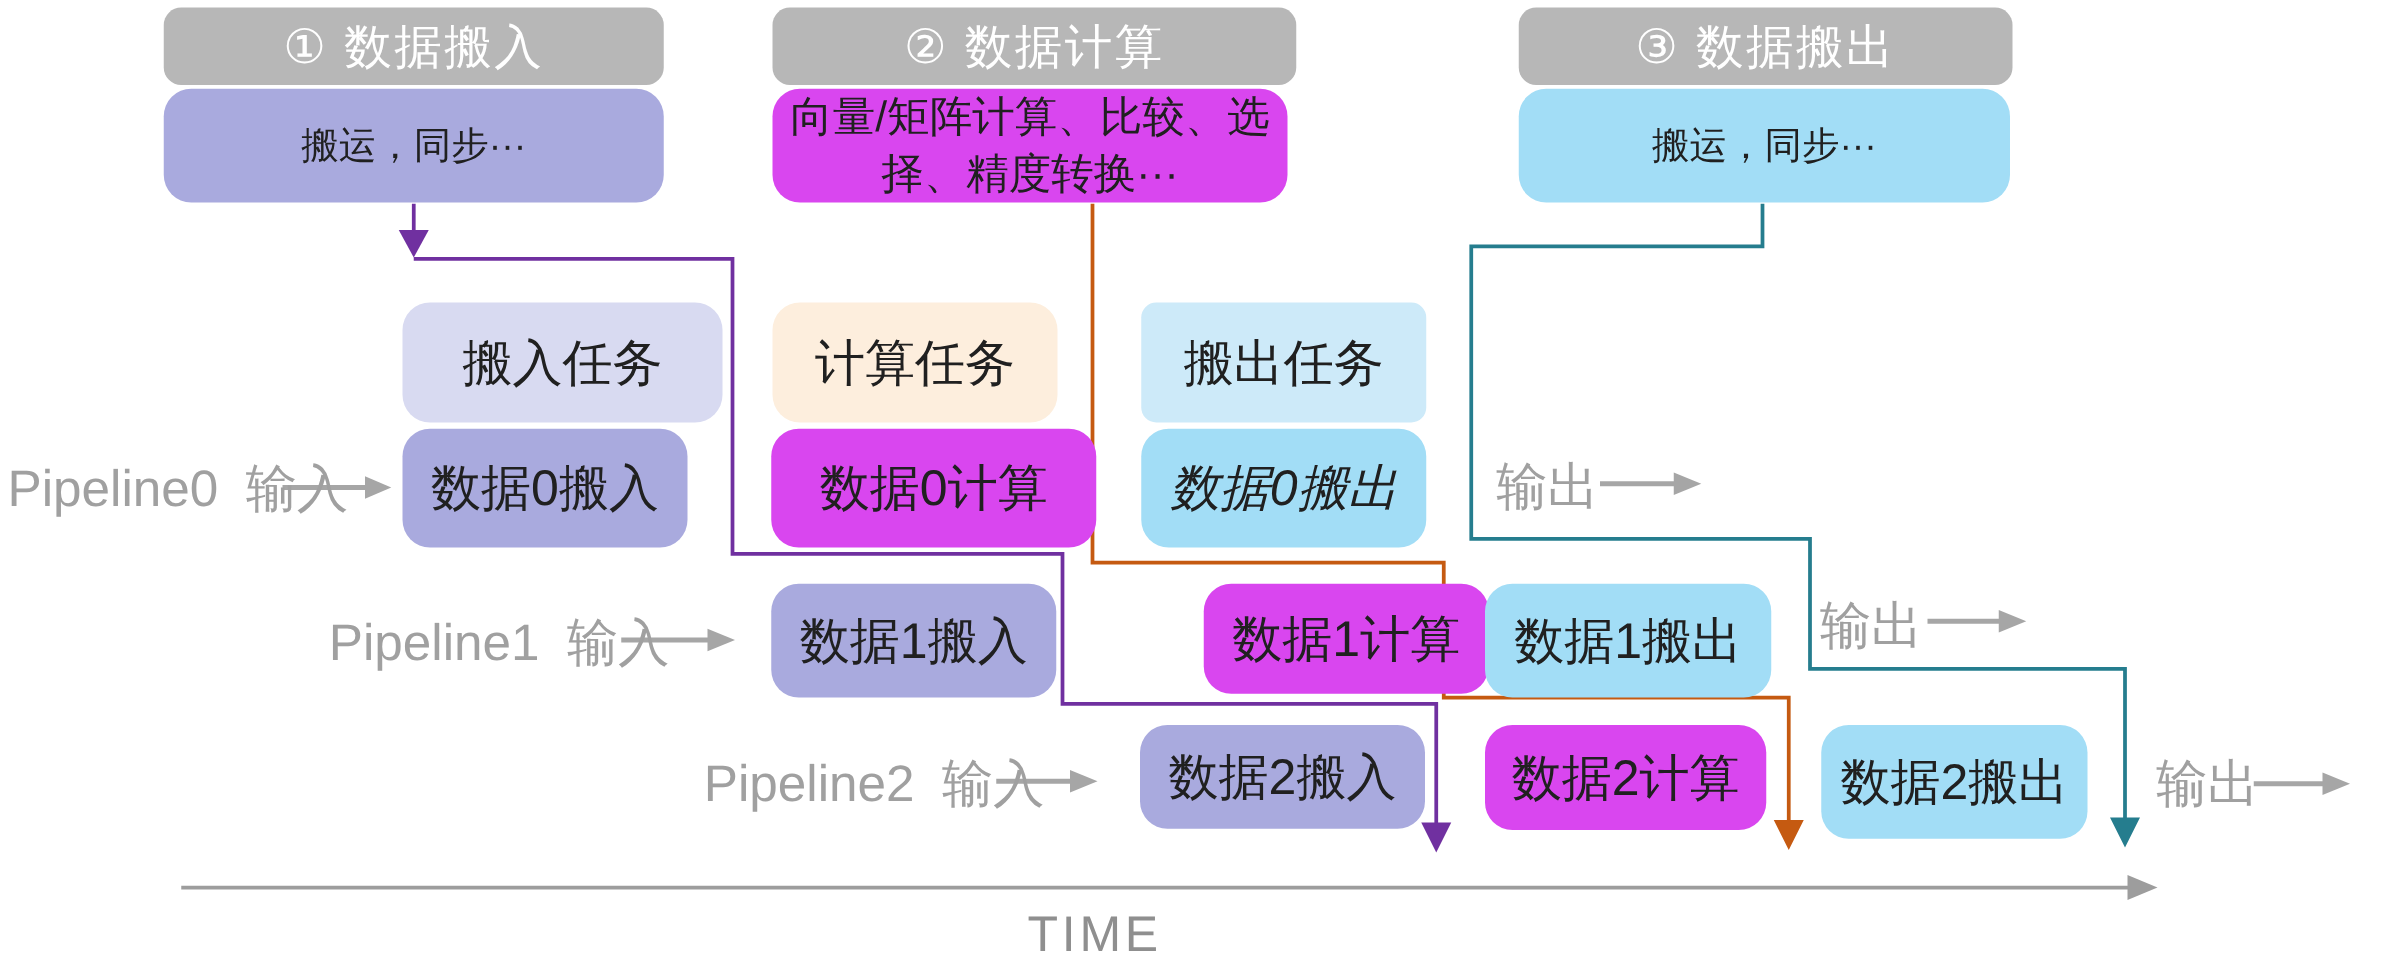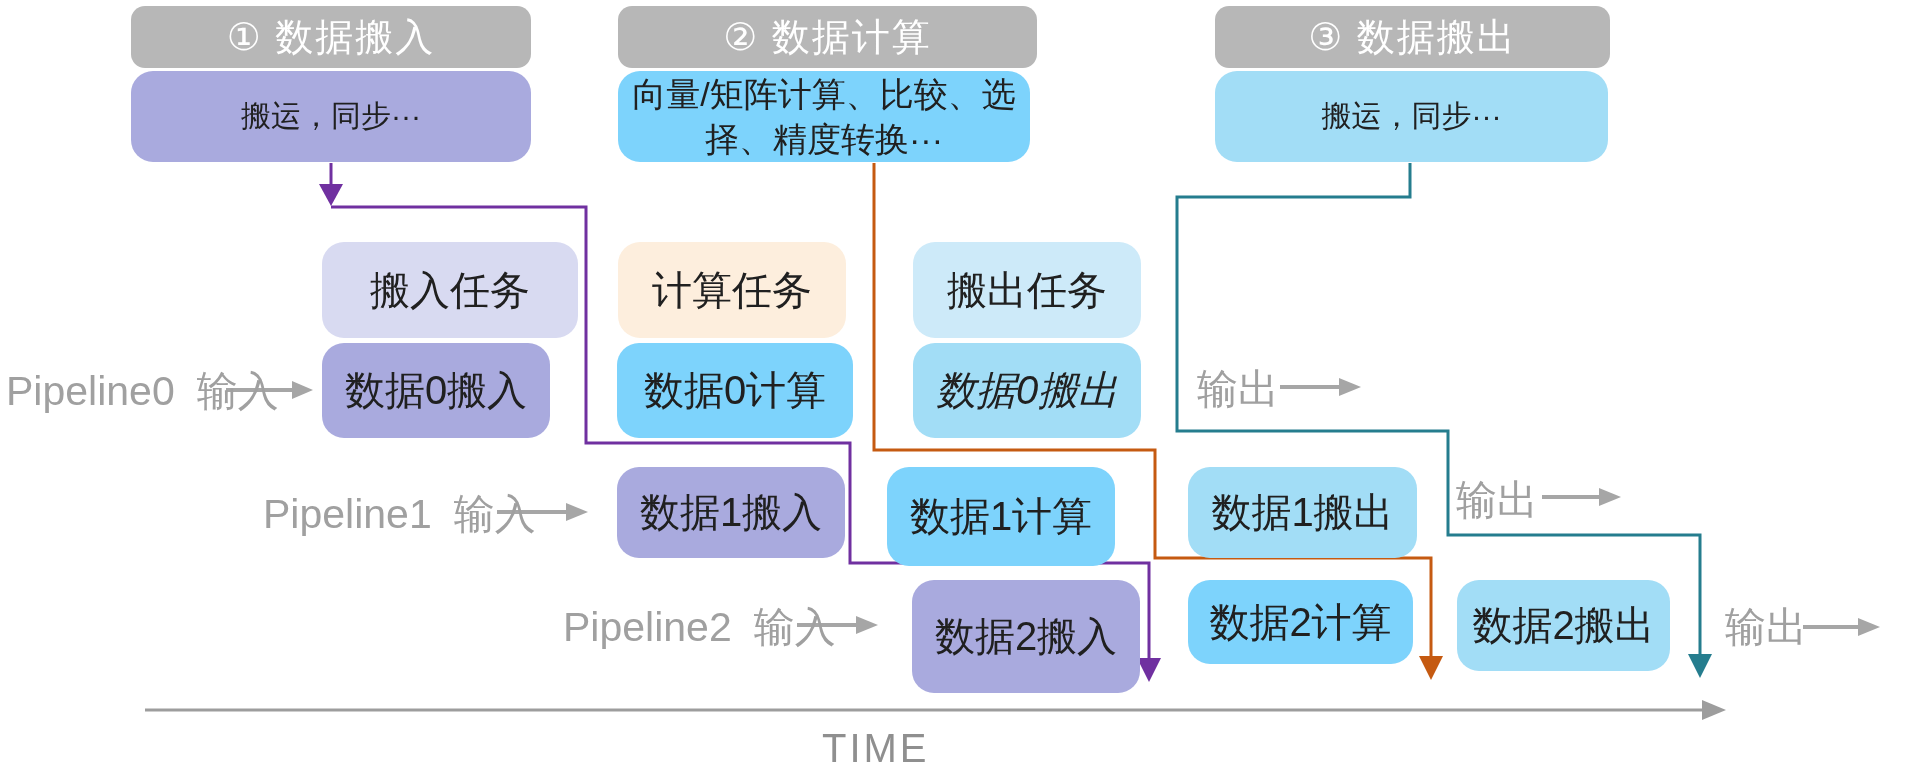--- a/index.html
+++ b/index.html
@@ -10,21 +10,21 @@
   .lines{position:absolute;left:0;top:0;width:1906px;height:772px;z-index:1;}
   .box{
     position:absolute;z-index:2;display:flex;align-items:center;justify-content:center;
     border-radius:22px;color:#202020;font-size:40px;white-space:nowrap;
   }
   .hdr{background:#b7b7b7;color:#ffffff;font-size:38px;border-radius:14px;letter-spacing:2px;}
   .instr{font-size:30px;}
   .instr2{font-size:34px;white-space:normal;text-align:center;line-height:1.3;}
   .mi-strong{background:#a9aade;}
   .mi-light{background:#d8daf1;}
-  .cp-strong{background:#7dd3fc;}
+  .cp-strong{background:#d946ef;}
   .cp-light{background:#fdeedd;}
   .mo-strong{background:#a2ddf6;}
   .mo-light{background:#cdeaf9;}
   .gray-label{
     position:absolute;z-index:2;color:#a0a0a0;font-size:41px;white-space:nowrap;
     display:flex;align-items:center;
   }
   .gray-label .gap{display:inline-block;width:22px;}
   .time-label{
     position:absolute;z-index:2;color:#8f8f8f;font-size:40px;letter-spacing:3px;
@@ -69,47 +69,47 @@
   <div class="box hdr" style="left:131px;top:6px;width:400px;height:62px;">① 数据搬入</div>
   <div class="box hdr" style="left:618px;top:6px;width:419px;height:62px;">② 数据计算</div>
   <div class="box hdr" style="left:1215px;top:6px;width:395px;height:62px;">③ 数据搬出</div>
 
   <div class="box instr mi-strong" style="left:131px;top:71px;width:400px;height:91px;">搬运，同步···</div>
   <div class="box instr2 cp-strong" style="left:618px;top:71px;width:412px;height:91px;">向量/矩阵计算、比较、选择、精度转换···</div>
   <div class="box instr mo-strong" style="left:1215px;top:71px;width:393px;height:91px;">搬运，同步···</div>
 
   <div class="box mi-light" style="left:322px;top:242px;width:256px;height:96px;">搬入任务</div>
   <div class="box cp-light" style="left:618px;top:242px;width:228px;height:96px;">计算任务</div>
-  <div class="box mo-light" style="left:913px;top:242px;width:228px;height:96px;">搬出任务</div>
+  <div class="box mo-light" style="left:913px;top:242px;width:228px;height:96px;border-radius:12px;">搬出任务</div>
 
   <div class="gray-label" style="left:6px;top:364px;">
     <span>Pipeline0</span>
       <span class="gap"></span>
       <span>输入</span>
   </div>
   <div class="box mi-strong" style="left:322px;top:343px;width:228px;height:95px;">数据0搬入</div>
-  <div class="box cp-strong" style="left:617px;top:343px;width:236px;height:95px;">数据0计算</div>
+  <div class="box cp-strong" style="left:617px;top:343px;width:260px;height:95px;">数据0计算</div>
   <div class="box mo-strong" style="left:913px;top:343px;width:228px;height:95px;font-style:italic;">数据0搬出</div>
   <div class="gray-label" style="left:1197px;top:362px;">输出</div>
 
   <div class="gray-label" style="left:263px;top:487px;">
     <span>Pipeline1</span>
       <span class="gap"></span>
       <span>输入</span>
   </div>
   <div class="box mi-strong" style="left:617px;top:467px;width:228px;height:91px;">数据1搬入</div>
-  <div class="box cp-strong" style="left:887px;top:467px;width:228px;height:99px;">数据1计算</div>
+  <div class="box cp-strong" style="left:963px;top:467px;width:228px;height:88px;">数据1计算</div>
   <div class="box mo-strong" style="left:1188px;top:467px;width:229px;height:91px;">数据1搬出</div>
   <div class="gray-label" style="left:1456px;top:473px;">输出</div>
 
   <div class="gray-label" style="left:563px;top:600px;">
     <span>Pipeline2</span>
       <span class="gap"></span>
       <span>输入</span>
   </div>
-  <div class="box mi-strong" style="left:912px;top:580px;width:228px;height:113px;">数据2搬入</div>
+  <div class="box mi-strong" style="left:912px;top:580px;width:228px;height:83px;">数据2搬入</div>
   <div class="box cp-strong" style="left:1188px;top:580px;width:225px;height:84px;">数据2计算</div>
   <div class="box mo-strong" style="left:1457px;top:580px;width:213px;height:91px;">数据2搬出</div>
   <div class="gray-label" style="left:1725px;top:600px;">输出</div>
 
   <div class="time-label" style="left:822px;top:726px;">TIME</div>
 
 </div>
 
 </body></html>

